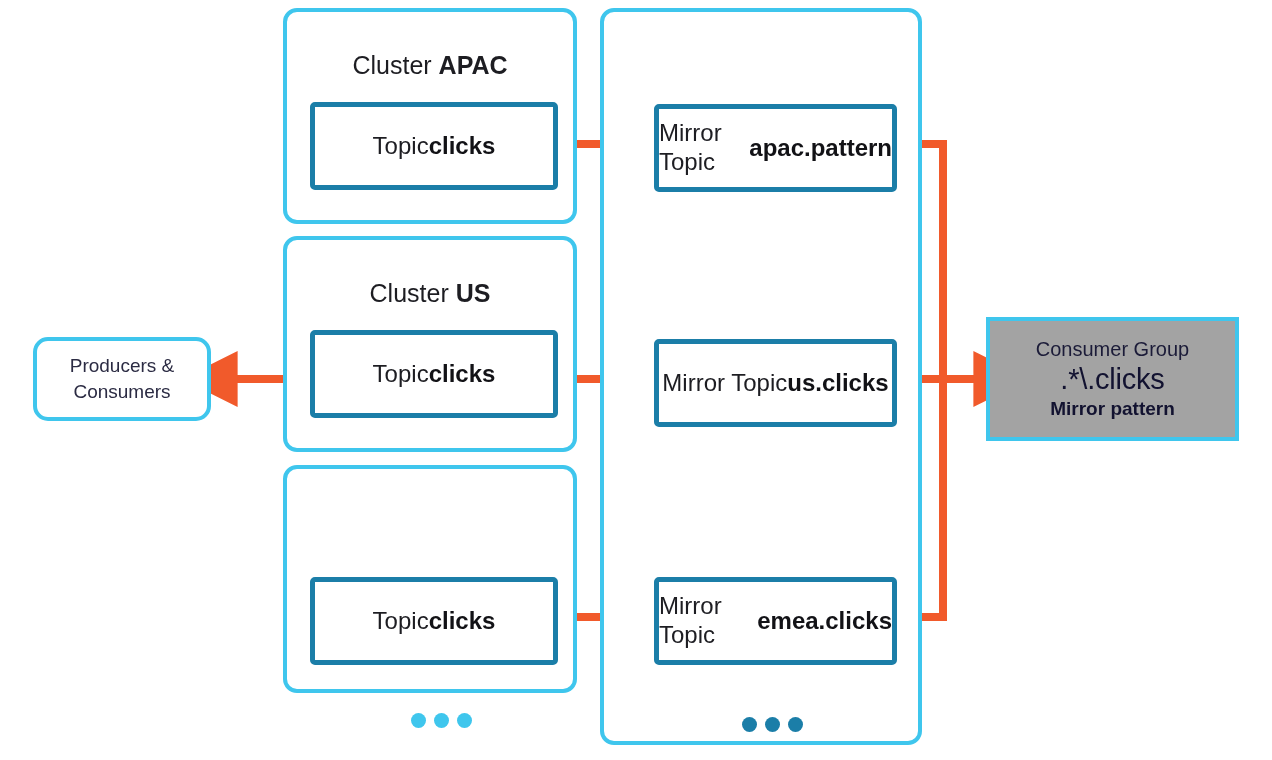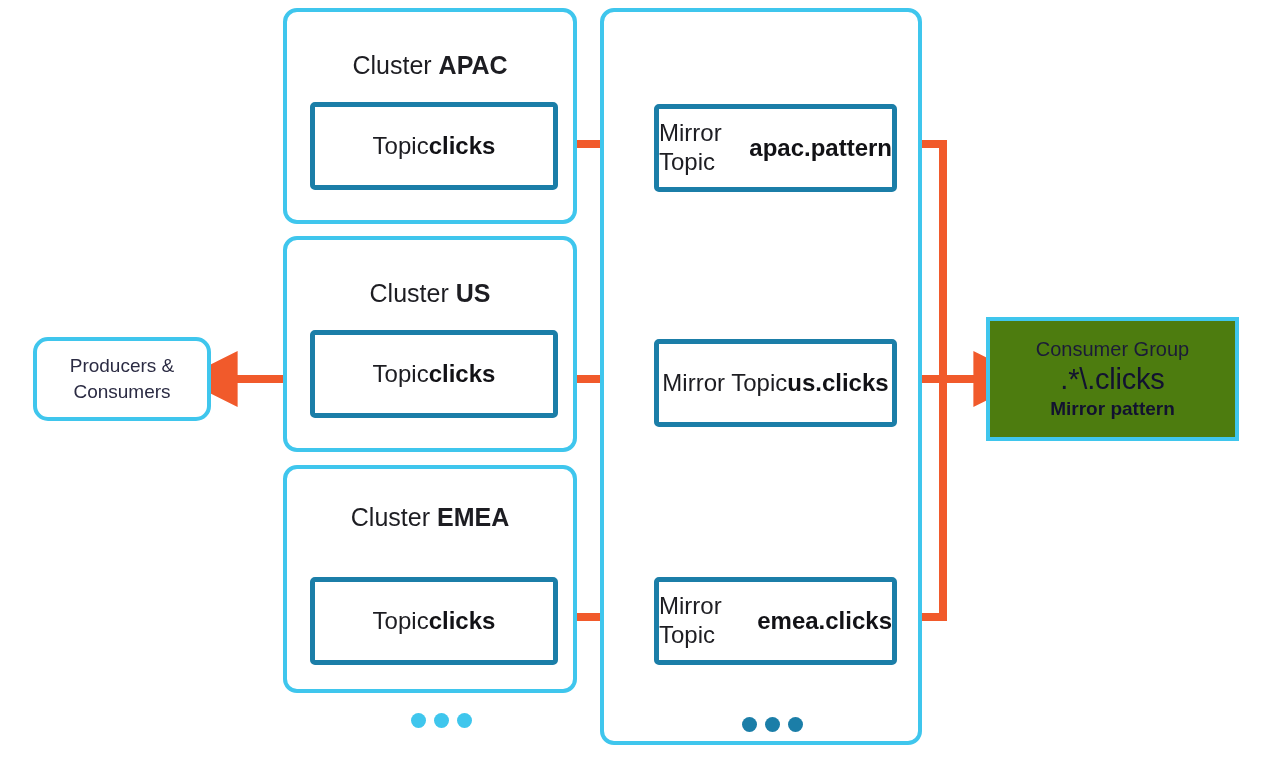--- a/index.html
+++ b/index.html
@@ -82,21 +82,21 @@
     font-weight: 400;
     line-height: 1.35;
     text-align: center;
   }
 
   
   .consumer-box {
     position: absolute;
     border: 4px solid #3FC6ED;
     box-sizing: border-box;
-    background: #4d7c0f;
+    background: #a3a3a3;
     display: flex;
     flex-direction: column;
     align-items: center;
     justify-content: center;
   }
   .cg-line1 {
     font-size: 20px;
     color: #1b1b38;
     font-weight: 400;
     line-height: 1.25;
@@ -203,23 +203,20 @@
     <div class="cluster-title" style="top:38px;">
       <span>Cluster </span><b>US</b>
     </div>
     <div class="topic-box" style="left:23px; top:90px; width:248px; height:88px;">
       <div class="topic-line1">Topic</div>
       <div class="topic-line2">clicks</div>
     </div>
   </div>
 
   <div class="cluster-box" style="left:283px; top:465px; width:294px; height:228px;">
-    <div class="cluster-title" style="top:33px;">
-      <span>Cluster </span><b>EMEA</b>
-    </div>
     <div class="topic-box" style="left:23px; top:108px; width:248px; height:88px;">
       <div class="topic-line1">Topic</div>
       <div class="topic-line2">clicks</div>
     </div>
   </div>
 
   <div class="dots cyan" style="left:411px; top:713px;">
     <span></span>
     <span></span>
     <span></span>

